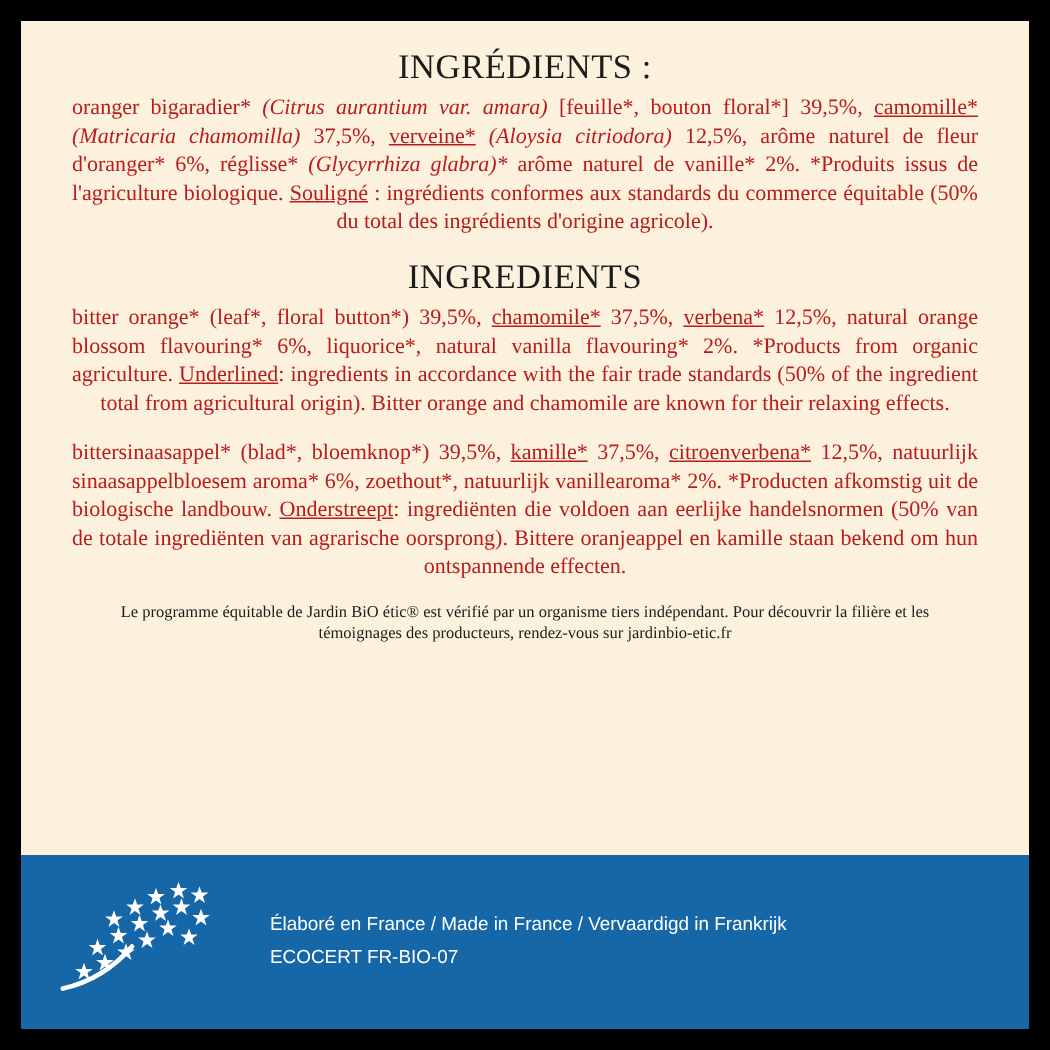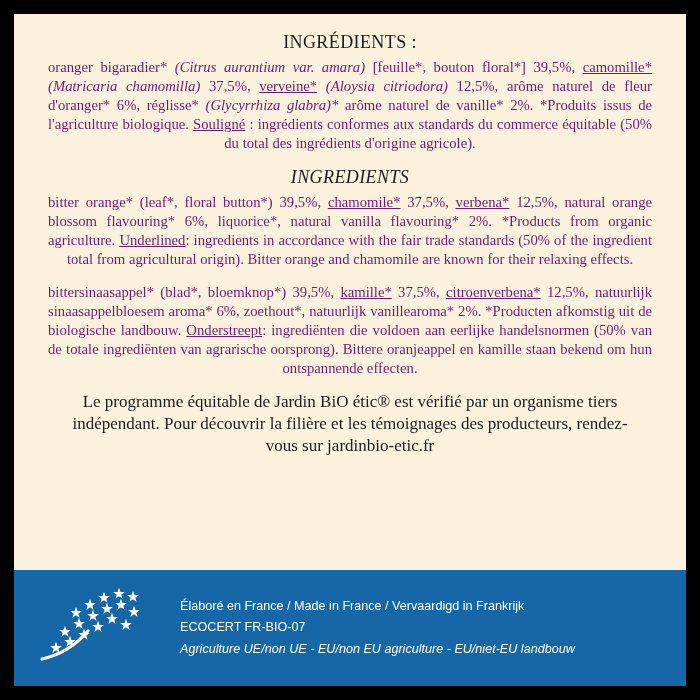--- a/index.html
+++ b/index.html
@@ -24,44 +24,44 @@
     overflow: hidden;
     display: flex;
     flex-direction: column;
   }
   .content {
     padding: 18px 34px 4px 34px;
     flex: 0 0 auto;
   }
   .sec-title {
     text-align: center;
-    font-size: 18px;
+    font-size: 23px;
     color: #1c1c1c;
     letter-spacing: 0.4px;
     margin: 0 0 5px 0;
     font-weight: normal;
   }
-  .sec-title.italic { font-style: italic; }
+  .sec-title.italic { }
   .body-text {
     font-size: 14.7px;
     line-height: 1.30;
-    color: #701a75;
+    color: #b91c1c;
     text-align: justify;
     text-align-last: center;
     margin: 0;
   }
   .body-text.italic { }
   .sec {
     margin-bottom: 14px;
   }
   .sec.fr { margin-bottom: 13px; }
   .sec.nl { margin-bottom: 12px; }
   u { text-decoration: underline; }
   .note {
-    font-size: 17px;
+    font-size: 11px;
     line-height: 1.30;
     color: #1c1c1c;
     text-align: center;
     margin: 2px 14px 0 14px;
   }
   .footer {
     margin-top: auto;
     background: #1667a8;
     color: #ffffff;
     height: 116px;
@@ -168,17 +168,16 @@
             </g>
           <g transform="translate(96,40) scale(0.62)">
               <polygon points="0,-10 2.35,-3.1 9.5,-3.1 3.7,1.2 5.9,8.1 0,3.8 -5.9,8.1 -3.7,1.2 -9.5,-3.1 -2.35,-3.1"></polygon>
             </g>
         </g>
       </g>
     </svg>
     <div class="footer-lines">
       <div>Élaboré en France / Made in France / Vervaardigd in Frankrijk</div>
       <div>ECOCERT FR-BIO-07</div>
-      <div class="it">Agriculture UE/non UE - EU/non EU agriculture - EU/niet-EU landbouw</div>
     </div>
   </div>
 
 </div>
 
 </body></html>

